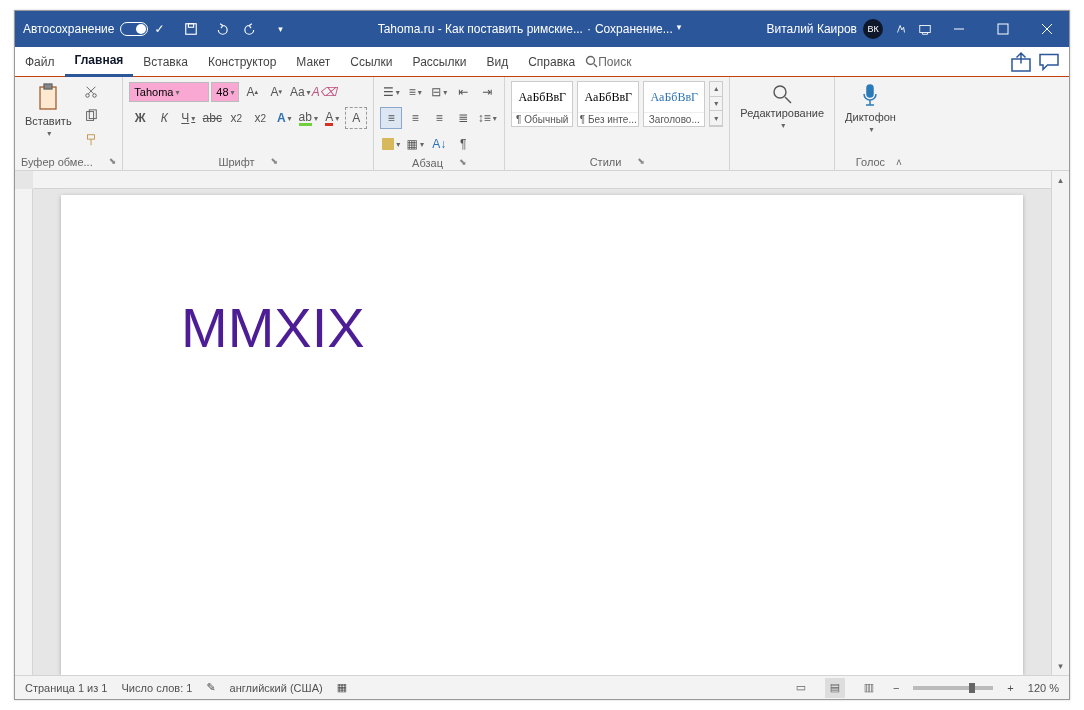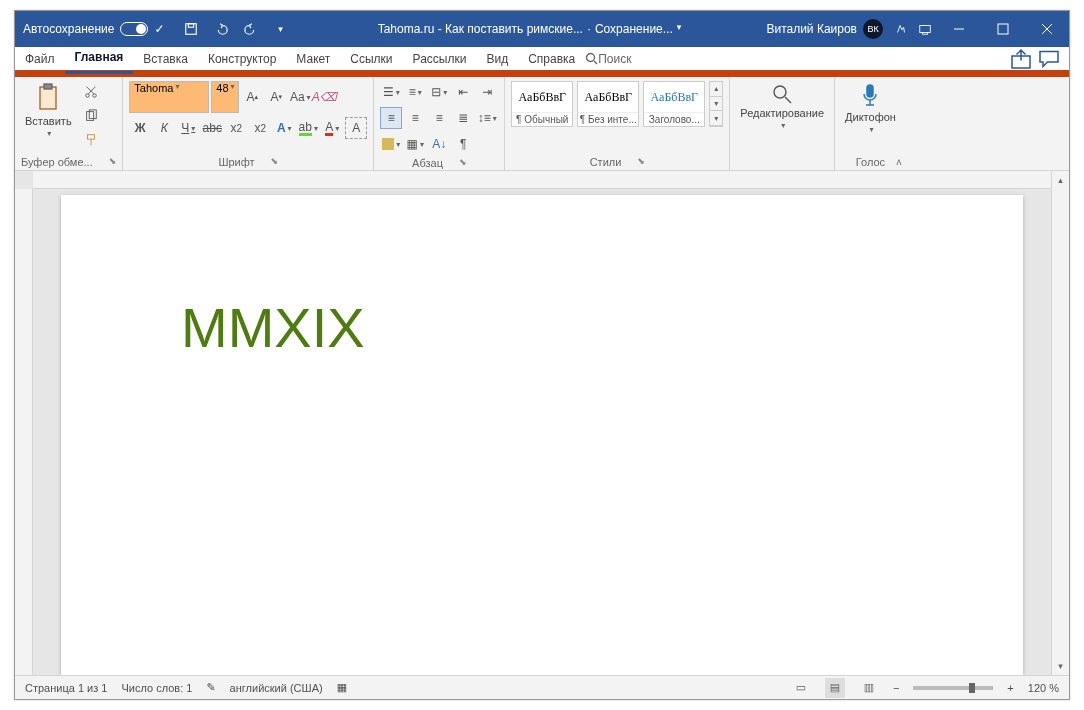--- a/index.html
+++ b/index.html
@@ -15,60 +15,60 @@
 .toggle::after { content:""; position:absolute; right:1px; top:1px; width:10px; height:10px; border-radius:50%; background:#fff; }
 .qat-btn { width:24px; height:24px; display:flex; align-items:center; justify-content:center; color:#fff; }
 .qat-btn svg { width:14px; height:14px; }
 .doc-title { flex:1; text-align:center; display:flex; justify-content:center; gap:4px; }
 .user { display:flex; align-items:center; gap:6px; padding:0 6px; }
 .avatar { width:20px; height:20px; border-radius:50%; background:#0f172a; font-size:9px; display:flex; align-items:center; justify-content:center; }
 .winbtns { display:flex; }
 .winbtn { width:44px; height:36px; display:flex; align-items:center; justify-content:center; color:#fff; }
 
 
-.tabs { height:30px; background:#fff; border-bottom:7px solid #c2410c; display:flex; align-items:center; font-size:12px; color:#444; }
+.tabs { height:30px; background:#fff; border-bottom:1px solid #c2410c; display:flex; align-items:center; font-size:12px; color:#444; }
 .tab { padding:0 10px; height:30px; display:flex; align-items:center; }
 .tab.active { color:#0f172a; font-weight:600; border-bottom:3px solid #2b579a; }
 .tabs .spacer { flex:1; }
 .search { display:flex; align-items:center; gap:0; color:#666; }
 .tabs .right-icons { display:flex; gap:4px; padding:0 8px; }
 .ricon { width:24px; height:24px; display:flex; align-items:center; justify-content:center; color:#2b579a; }
 
 
 .ribbon { height:94px; background:#f3f3f3; border-bottom:1px solid #d4d4d4; display:flex; }
 .group { border-right:1px solid #d4d4d4; display:flex; flex-direction:column; padding:4px 6px 2px; }
 .group .gbody { flex:1; display:flex; align-items:flex-start; gap:4px; }
 .group .glabel { font-size:11px; color:#666; text-align:center; padding-top:2px; display:flex; justify-content:center; gap:16px; }
 .dlaunch { font-size:9px; color:#888; }
 .btncol { display:flex; flex-direction:column; align-items:center; justify-content:center; gap:2px; font-size:11px; color:#444; padding:2px 4px; }
 .ibtn { width:22px; height:22px; display:flex; align-items:center; justify-content:center; color:#555; font-size:12px; }
 .ibtn svg { width:14px; height:14px; }
 .row { display:flex; align-items:center; gap:2px; }
-.fontsel { height:32px; border:1px solid #bbb; background:#fdba74; display:flex; align-items:flex-start; padding:0 4px; font-size:11px; }
+.fontsel { height:20px; border:1px solid #bbb; background:#f9a8d4; display:flex; align-items:center; padding:0 4px; font-size:11px; }
 .fontname { width:80px; }
 .fontsize { width:28px; }
 .chev { font-size:8px; color:#666; margin-left:2px; }
 .bold { font-weight:bold; } .italic { font-style:italic; } .under { text-decoration:underline; }
 .strike { text-decoration:line-through; }
 .colorbar { border-bottom:3px solid; padding-bottom:0; line-height:12px; }
 .style-card { width:62px; height:46px; border:1px solid #ccc; background:#fff; display:flex; flex-direction:column; font-size:10px; }
 .style-card .sprev { flex:1; display:flex; align-items:center; justify-content:center; font-size:12px; font-family:"Times New Roman",serif; }
 .style-card .sname { border-top:1px solid #eee; text-align:center; padding:1px 0; color:#555; white-space:nowrap; overflow:hidden; }
 .style-scroll { display:flex; flex-direction:column; border:1px solid #ccc; width:14px; height:46px; }
 .style-scroll div { flex:1; display:flex; align-items:center; justify-content:center; font-size:8px; color:#666; border-bottom:1px solid #ccc; }
 
 
 .workarea { flex:1; background:#e6e6e6; position:relative; overflow:hidden; }
 .ruler-v { position:absolute; left:0; top:18px; bottom:0; width:18px; background:#f3f3f3; border-right:1px solid #d4d4d4; }
 .ruler-h { position:absolute; left:18px; right:18px; top:0; height:18px; background:#f3f3f3; border-bottom:1px solid #d4d4d4; }
 .vscroll { position:absolute; right:0; top:0; bottom:0; width:18px; background:#f3f3f3; border-left:1px solid #d4d4d4; }
 .vscroll .up,.vscroll .dn { height:18px; display:flex; align-items:center; justify-content:center; font-size:9px; color:#666; }
 .vscroll .dn { position:absolute; bottom:0; width:100%; }
 .page { position:absolute; left:46px; right:46px; top:24px; bottom:0; background:#fff; box-shadow:0 1px 4px rgba(0,0,0,.25); padding:100px 120px; }
-.doctext { font-family:Tahoma,sans-serif; font-size:56px; color:#4d7c0f; font-weight:400; }
+.doctext { font-family:Tahoma,sans-serif; font-size:56px; color:#4c1d95; font-weight:400; }
 
 
 .status { height:24px; background:#f3f3f3; border-top:1px solid #d4d4d4; display:flex; align-items:center; font-size:11px; color:#505050; gap:14px; padding:0 10px; }
 .status .spacer { flex:1; }
 .status .vbtn { width:20px; height:20px; display:flex; align-items:center; justify-content:center; color:#666; }
 .zoom-slider { width:80px; height:4px; background:#bbb; position:relative; }
 .zoom-slider::after { content:""; position:absolute; right:18px; top:-3px; width:6px; height:10px; background:#666; }
 .collapse-caret { position:absolute; right:4px; bottom:2px; font-size:10px; color:#666; }
 </style>
 </head>

